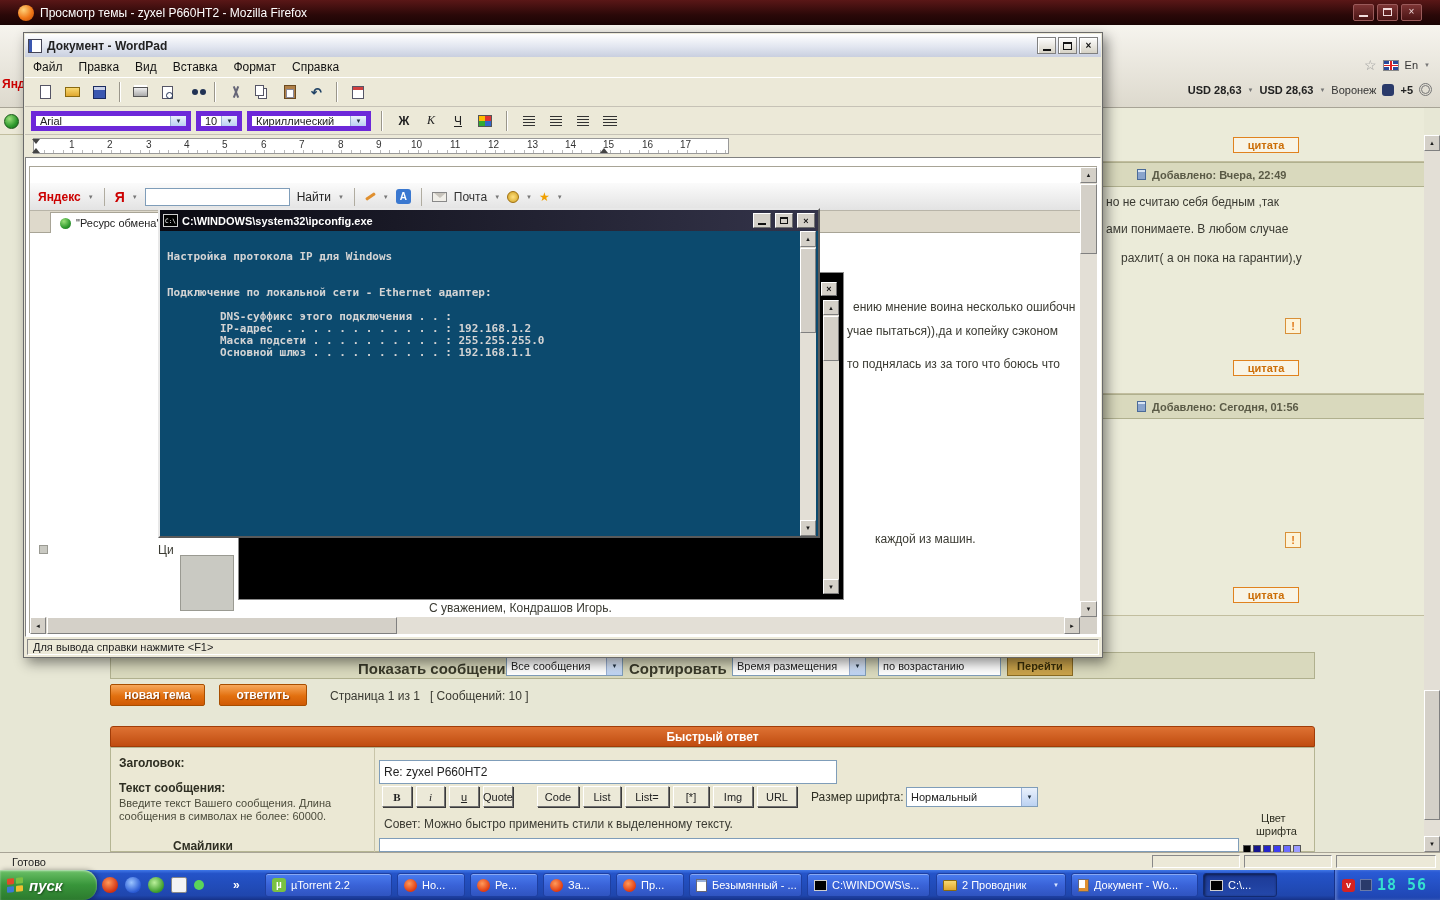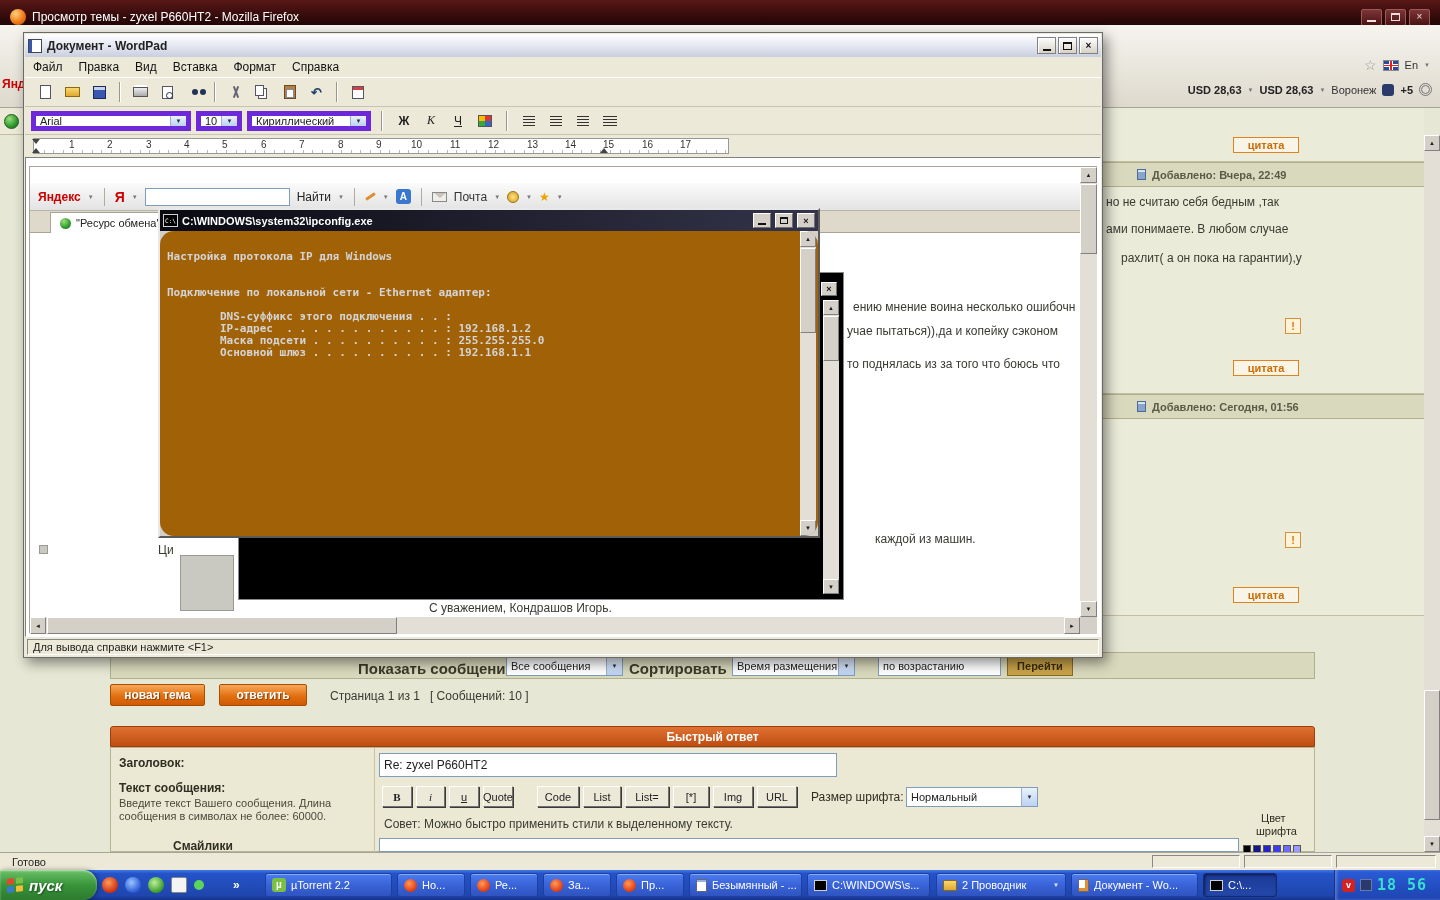--- a/index.html
+++ b/index.html
@@ -1,20 +1,20 @@
 <!DOCTYPE html>
 <html><head>
 <meta charset="utf-8">
 <style>
 *{margin:0;padding:0;box-sizing:border-box;}
 body{width:1440px;height:900px;font-family:"Liberation Sans",sans-serif;background:#000;}
 #screen{position:relative;width:1440px;height:900px;overflow:hidden;background:#e7e7d5;}
 .abs{position:absolute;}
 
-.ffti{left:0;top:0;width:1440px;height:34px;background:linear-gradient(#5a1717,#2a0808 60%,#1a0404);display:flex;align-items:center;padding:0 10px;color:#fff;font-size:12px;}
+.ffti{left:0;top:0;width:1440px;height:25px;background:linear-gradient(#5a1717,#2a0808 60%,#1a0404);display:flex;align-items:center;padding:0 18px;color:#fff;font-size:12px;}
 .ffico{width:16px;height:16px;border-radius:50%;background:radial-gradient(circle at 35% 30%,#ffd27a,#f07818 55%,#b84a08);margin-right:6px;}
 .ffti-t{flex:1;white-space:nowrap;overflow:hidden;}
 .ffwb{width:21px;height:17px;margin-left:3px;background:linear-gradient(#7c3434,#491414);border:1px solid #9a5a5a;border-radius:2px;color:#f2dcdc;font-size:10px;line-height:14px;text-align:center;}
 .g-min{display:block;width:9px;height:2px;background:#f2dcdc;margin:10px auto 0;}
 .g-max{display:block;width:9px;height:8px;border:1px solid #f2dcdc;border-top-width:2px;margin:3px auto 0;}
 
 .ffchrome{left:0;top:25px;width:1440px;height:83px;background:linear-gradient(#f6f4ee,#ddd9cd);border-bottom:1px solid #a8a496;}
 .ffrow{position:absolute;display:flex;align-items:center;gap:6px;font-size:11px;color:#333;}
 .flag{width:16px;height:11px;background:linear-gradient(transparent 44%,#d22 44% 56%,transparent 56%),linear-gradient(90deg,transparent 44%,#d22 44% 56%,transparent 56%),linear-gradient(transparent 38%,#fff 38% 62%,transparent 62%),linear-gradient(90deg,transparent 38%,#fff 38% 62%,transparent 62%),#2a4a9a;border:1px solid #888;}
 .gearic{width:13px;height:13px;border:3px double #777;border-radius:50%;}
@@ -115,21 +115,21 @@
 .thumb{position:absolute;background:#c9c9c2;border:1px solid #9a9a92;}
 
 .cmd2{left:238px;top:272px;width:606px;height:328px;background:#000;border:1px solid #8a8a8a;z-index:32;}
 .cmd1{left:158px;top:208px;width:662px;height:330px;background:#d4d0c8;border:2px solid;border-color:#e8e8e8 #5a5a5a #5a5a5a #e8e8e8;z-index:33;}
 .cmdti{position:absolute;left:0;top:0;right:0;height:21px;background:linear-gradient(90deg,#0a0a12,#34344a);display:flex;align-items:center;padding:0 3px;gap:4px;}
 .cmdico{width:15px;height:13px;background:#000;border:1px solid #cfcfcf;color:#fff;font-family:"DejaVu Sans Mono",monospace;font-size:6px;line-height:12px;text-align:center;}
 .cmdtxt{flex:1;color:#fff;font-size:11px;font-weight:bold;white-space:nowrap;overflow:hidden;}
 .cbtn{width:18px;height:15px;background:#d4d0c8;border:1px solid;border-color:#fff #707070 #707070 #fff;display:flex;align-items:center;justify-content:center;color:#111;font-size:9px;font-weight:bold;}
 .cg-min{width:8px;height:2px;background:#111;margin-top:7px;}
 .cg-max{width:8px;height:7px;border:1px solid #111;border-top-width:2px;}
-.console{position:absolute;left:0;top:21px;right:0;bottom:0;background:#a16207;overflow:hidden;border-radius:14px;}
+.console{position:absolute;left:0;top:21px;right:0;bottom:0;background:#0c4a6e;overflow:hidden;}
 .console pre{margin:20px 0 0 7px;font-family:"DejaVu Sans Mono",monospace;font-size:11px;line-height:12px;font-weight:bold;color:#d4d4d4;white-space:pre;}
 
 .tbar{left:0;top:870px;width:1440px;height:30px;background:linear-gradient(#3f77e8,#2453c8 12%,#1f46ad 85%,#163288);z-index:50;}
 .startb{position:absolute;left:0;top:0;width:97px;height:30px;background:linear-gradient(#6cc268,#38953a 50%,#2c7a2e);border-radius:0 14px 14px 0;box-shadow:inset 0 1px 2px rgba(255,255,255,.55),2px 0 5px rgba(0,0,0,.35);display:flex;align-items:center;gap:6px;padding:0 10px 0 7px;color:#fff;font-weight:bold;font-style:italic;font-size:15px;text-shadow:1px 1px 2px #1a4a1a;}
 .wflag{width:16px;height:15px;display:grid;grid-template-columns:7px 7px;grid-template-rows:6px 6px;gap:2px;transform:skewY(-6deg);}
 .wflag i{display:block;border-radius:1px;}
 .ql{position:absolute;left:102px;top:3px;height:24px;display:flex;align-items:center;gap:7px;color:#fff;}
 .qli{width:16px;height:16px;border-radius:50%;}
 .task{position:absolute;top:3px;height:24px;background:linear-gradient(#4a7df0,#3a63d8 50%,#2f54c0);border:1px solid #1e3fa0;border-radius:3px;box-shadow:inset 0 1px 0 rgba(255,255,255,.35);color:#fff;font-size:11px;display:flex;align-items:center;gap:5px;padding:0 6px;overflow:hidden;white-space:nowrap;}
 .task.pressed{background:linear-gradient(#1c3a96,#2448aa);box-shadow:inset 1px 1px 3px rgba(0,0,0,.55);border-color:#122a70;}
@@ -211,21 +211,21 @@
 
     <div class="abs ctlrow" style="left:110px;top:544px;width:1205px;height:27px;">
       <span class="lbl" style="left:247px;top:7px;">Показать сообщения за:</span>
       <div class="xpsel" style="left:395px;top:3px;width:117px;height:20px;">
         <span>Все сообщения</span>
         <span class="ar">
             <span>▼</span>
           </span>
       </div>
       <span class="lbl" style="left:518px;top:7px;">Сортировать по:</span>
-      <div class="xpsel" style="left:621px;top:3px;width:123px;height:20px;">
+      <div class="xpsel" style="left:621px;top:3px;width:134px;height:20px;">
         <span>Время размещения</span>
         <span class="ar">
             <span>▼</span>
           </span>
       </div>
       <div class="xpsel" style="left:767px;top:3px;width:123px;height:20px;gap:44px;">
         <span>по возрастанию</span>
         <span class="ar">
             <span>▼</span>
           </span>
@@ -234,21 +234,21 @@
     </div>
 
     <div class="obtn abs" style="left:110px;top:576px;width:95px;height:22px;">новая тема</div>
     <div class="obtn abs" style="left:219px;top:576px;width:88px;height:22px;">ответить</div>
     <span class="abs" style="left:330px;top:581px;font-size:12px;color:#3a3a32;white-space:pre;">Страница 1 из 1   [ Сообщений: 10 ]</span>
 
     <div class="qrbar abs" style="left:110px;top:618px;width:1205px;height:21px;">Быстрый ответ</div>
     <div class="abs qrform" style="left:110px;top:639px;width:1205px;height:105px;">
       <div class="fldiv" style="left:263px;top:0;height:105px;"></div>
       <span class="abs" style="left:8px;top:8px;font-size:12px;font-weight:bold;color:#2e2e22;">Заголовок:</span>
-      <div class="inputw abs" style="left:268px;top:5px;width:458px;height:24px;">
+      <div class="inputw abs" style="left:268px;top:12px;width:458px;height:24px;">
         <span>Re: zyxel P660HT2</span>
       </div>
       <span class="abs" style="left:8px;top:33px;font-size:12px;font-weight:bold;color:#2e2e22;">Текст сообщения:</span>
       <span class="helptx" style="left:8px;top:49px;">Введите текст Вашего сообщения. Длина</span>
       <span class="helptx" style="left:8px;top:62px;">сообщения в символах не более: 60000.</span>
       <span class="abs" style="left:62px;top:91px;font-size:12px;font-weight:bold;color:#2e2e22;">Смайлики</span>
 
       <div class="bbtn bb-b" style="left:271px;width:30px;">B</div>
       <div class="bbtn bb-i" style="left:305px;width:29px;">i</div>
       <div class="bbtn bb-u" style="left:338px;width:30px;">u</div>

